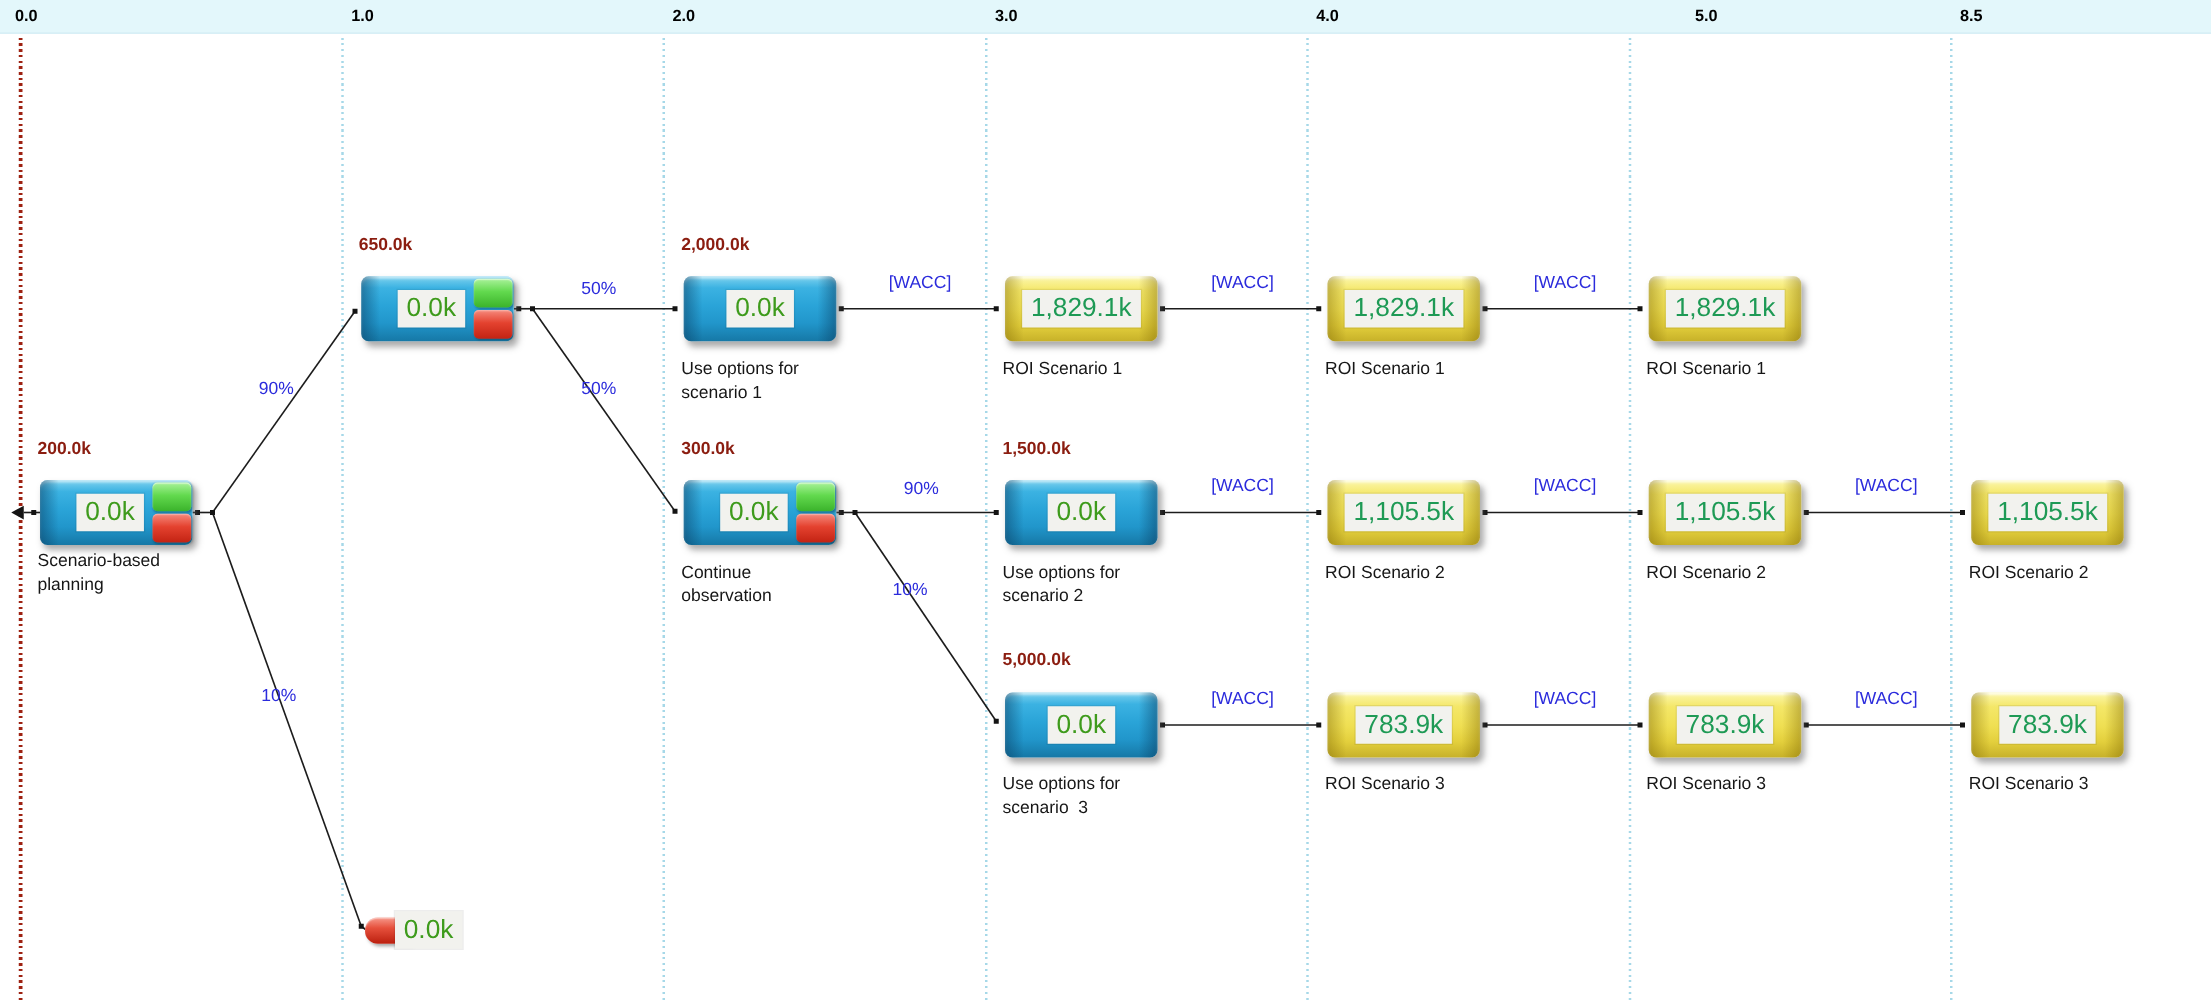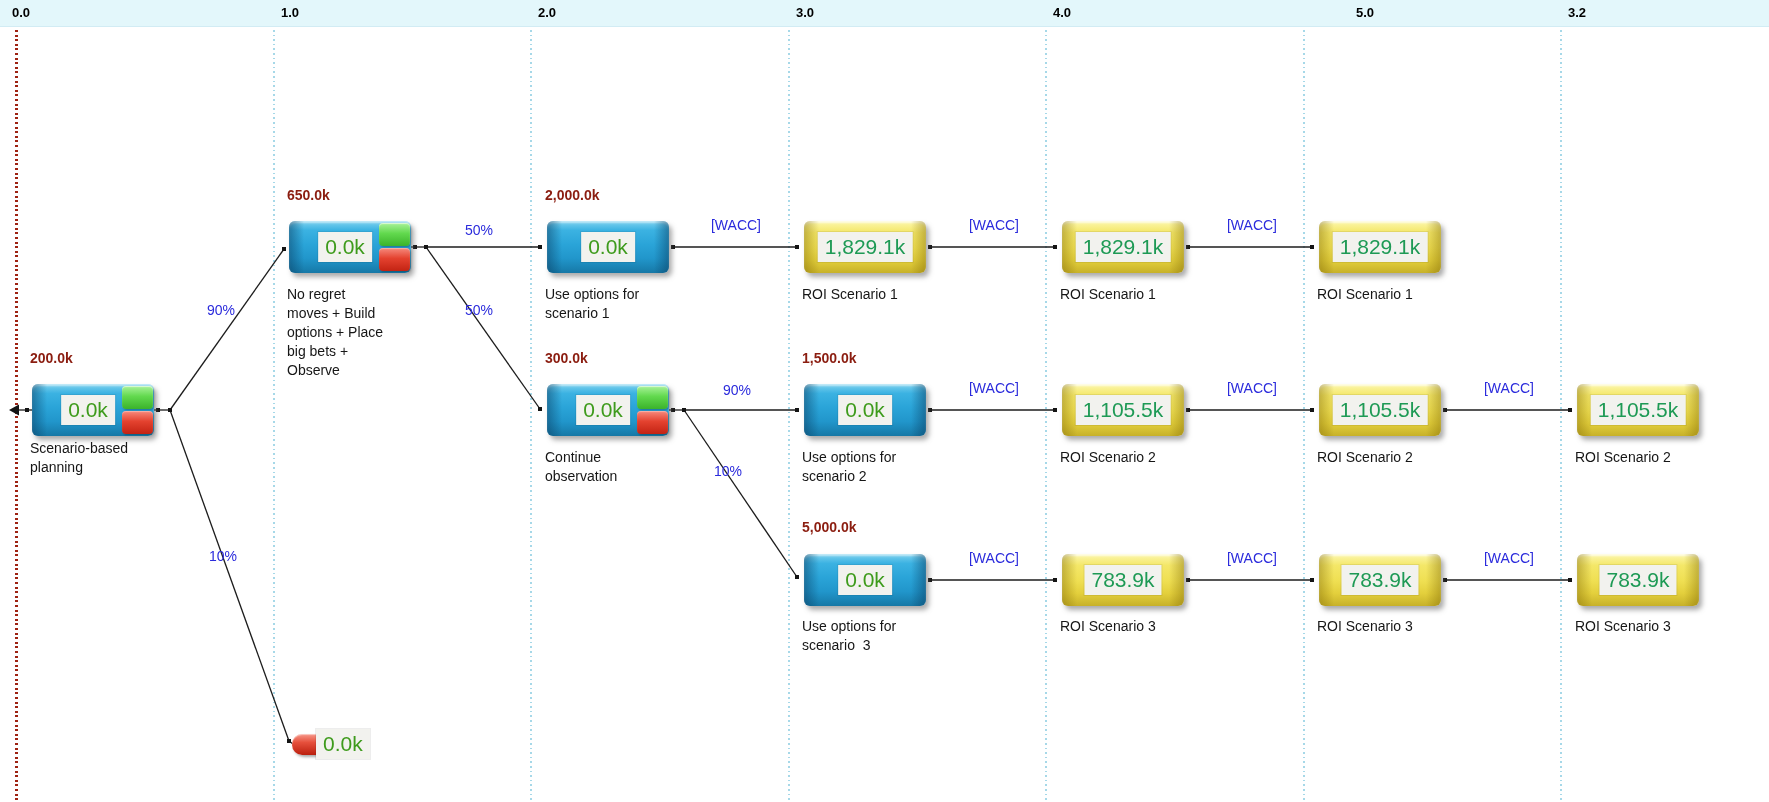--- a/index.html
+++ b/index.html
@@ -62,21 +62,21 @@
 
 <div class="canvas">
 
   <div class="ruler">
     <span class="tick" style="left:12px">0.0</span>
     <span class="tick" style="left:281px">1.0</span>
     <span class="tick" style="left:538px">2.0</span>
     <span class="tick" style="left:796px">3.0</span>
     <span class="tick" style="left:1053px">4.0</span>
     <span class="tick" style="left:1356px">5.0</span>
-    <span class="tick" style="left:1568px">3.2</span>
+    <span class="tick" style="left:1568px">8.5</span>
   </div>
 
   <div class="vline red" style="left:15px"></div>
   <div class="vline" style="left:273px"></div>
   <div class="vline" style="left:530px"></div>
   <div class="vline" style="left:788px"></div>
   <div class="vline" style="left:1045px"></div>
   <div class="vline" style="left:1303px"></div>
   <div class="vline" style="left:1560px"></div>
 
@@ -217,25 +217,20 @@
 
   <div class="cost" style="left:30px;top:350px">200.0k</div>
   <div class="cost" style="left:287px;top:187px">650.0k</div>
   <div class="cost" style="left:545px;top:187px">2,000.0k</div>
   <div class="cost" style="left:545px;top:350px">300.0k</div>
   <div class="cost" style="left:802px;top:350px">1,500.0k</div>
   <div class="cost" style="left:802px;top:519px">5,000.0k</div>
 
   <div class="nlabel" style="left:30px;top:439px">Scenario-based
 planning</div>
-  <div class="nlabel" style="left:287px;top:285px">No regret
-moves + Build
-options + Place
-big bets +
-Observe</div>
   <div class="nlabel" style="left:545px;top:285px">Use options for
 scenario 1</div>
   <div class="nlabel" style="left:802px;top:285px">ROI Scenario 1</div>
   <div class="nlabel" style="left:1060px;top:285px">ROI Scenario 1</div>
   <div class="nlabel" style="left:1317px;top:285px">ROI Scenario 1</div>
   <div class="nlabel" style="left:545px;top:448px">Continue
 observation</div>
   <div class="nlabel" style="left:802px;top:448px">Use options for
 scenario 2</div>
   <div class="nlabel" style="left:1060px;top:448px">ROI Scenario 2</div>

